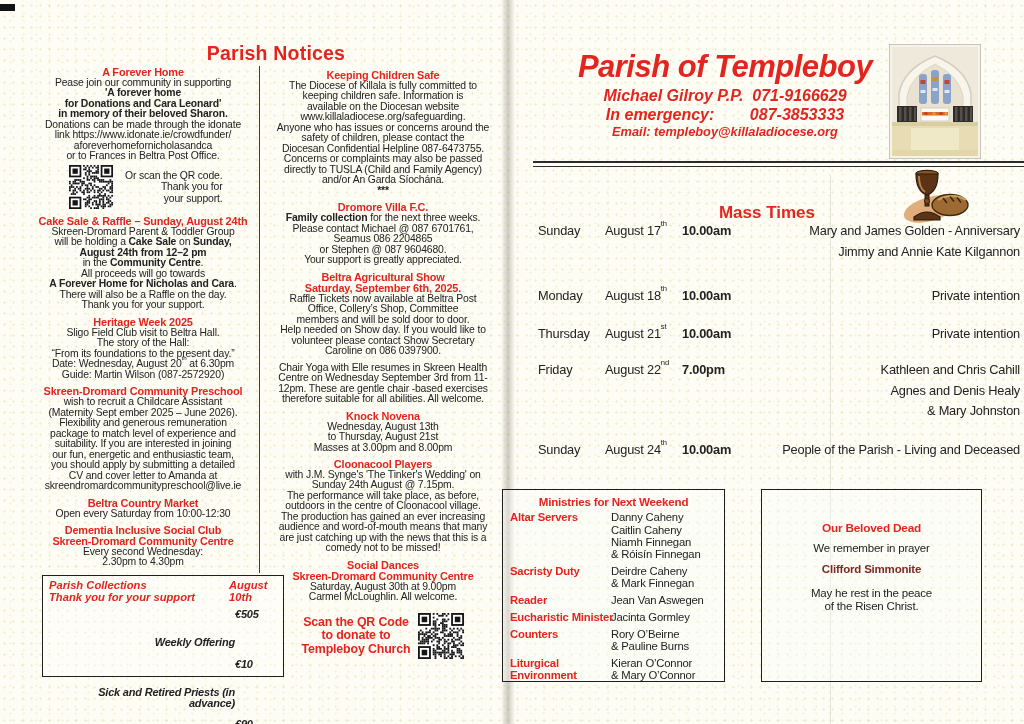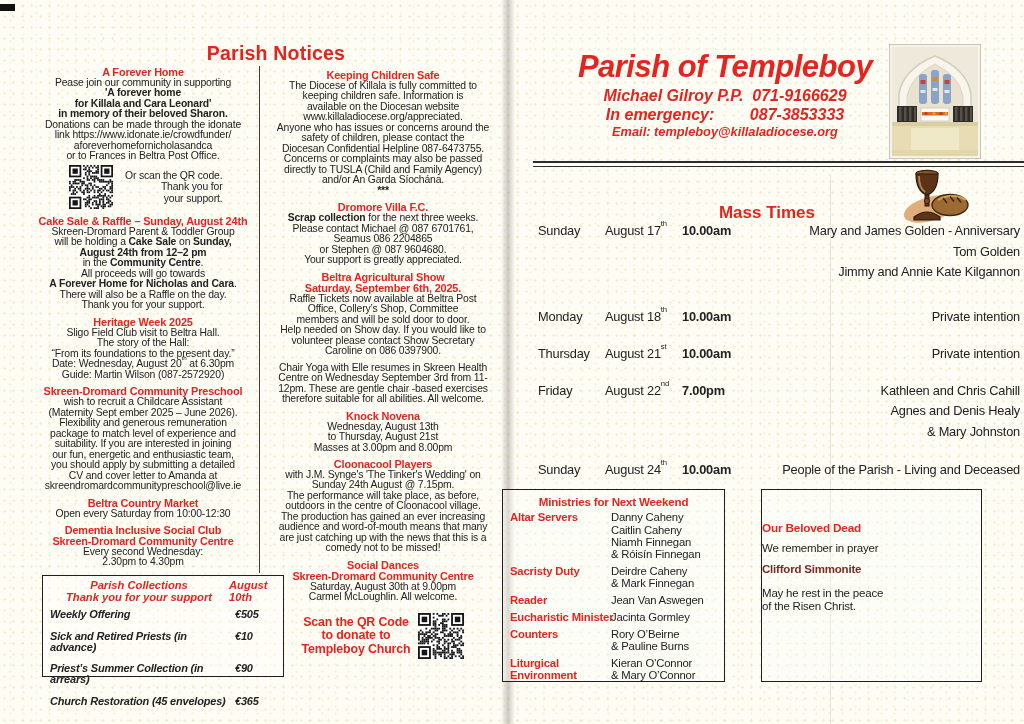--- a/index.html
+++ b/index.html
@@ -41,25 +41,25 @@
   .qr-caption{text-align:right;line-height:11.5px;}
 
   .donate-row{display:flex;align-items:center;justify-content:center;gap:8px;margin-top:10px;}
   .donate-text{font-weight:700;color:var(--red);font-size:12.4px;line-height:13.5px;}
   .donate-row .qr{width:46px;height:46px;flex:0 0 46px;}
 
   .collections-box{position:absolute;left:42px;top:575px;width:240px;height:100px;
      border:1.7px solid #1e1e1e;background:rgba(255,255,255,.35);font-style:italic;}
   .coll-header{display:flex;padding:4px 6px 0 6px;color:var(--red);font-weight:700;
      font-size:11.2px;line-height:11.6px;}
-  .coll-title{flex:1;text-align:center;font-style:italic;}
+  .coll-title{flex:1;font-style:italic;}
   .coll-date{width:48px;text-align:left;}
   .coll-rows{padding:6px 6px 0 7px;}
   .coll-row{display:flex;font-weight:700;font-size:11px;line-height:11px;margin-bottom:10.6px;letter-spacing:-.2px;}
-  .coll-item{flex:1;text-align:left;}
+  .coll-item{flex:1;text-align:right;margin-top:28px;}
   .coll-amt{width:42px;text-align:left;}
 
   
   .rp-header{position:absolute;left:540px;top:50px;width:370px;text-align:center;
      color:var(--red);font-style:italic;font-weight:700;}
   .rp-title{font-size:31px;line-height:33px;letter-spacing:-.5px;margin:0;}
   .rp-c1{font-size:16px;line-height:19px;margin-top:3px;white-space:pre;}
   .rp-c2{font-size:16px;line-height:19px;white-space:pre;}
   .rp-email{font-size:12.8px;line-height:15px;}
 
@@ -83,21 +83,21 @@
      border:1.7px solid #1e1e1e;background:rgba(255,255,255,.3);
      font-size:11.3px;line-height:12.3px;letter-spacing:-.2px;}
   .min-title{text-align:center;color:var(--red);font-weight:700;margin:6px 0 3px 0;font-size:11.6px;}
   .min-row{display:flex;padding-left:7px;margin-bottom:4.5px;}
   .min-label{width:101px;flex:0 0 101px;color:var(--red);font-weight:700;}
   .min-names{flex:1;}
   .min-label div,.min-names div{white-space:nowrap;}
 
   .beloved-box{position:absolute;left:761px;top:489px;width:219px;height:191px;
      border:1.7px solid #1e1e1e;background:rgba(255,255,255,.3);
-     font-size:11.5px;line-height:13px;letter-spacing:-.2px;}
+     text-align:center;font-size:11.5px;line-height:13px;letter-spacing:-.2px;}
   .bel-title{color:var(--red);font-weight:700;margin-top:32px;font-size:11.8px;}
   .bel-intro{margin-top:7px;}
   .bel-name{margin-top:8px;color:var(--maroon);font-weight:700;}
   .bel-details div,.bel-closing div{white-space:nowrap;}
   .bel-closing{margin-top:11px;}
 </style>
 </head>
 <body>
 
 <div>
@@ -110,21 +110,21 @@
     <div class="col-divider"></div>
 
     <div class="col col1">
       <section>
         <div class="sec-title">
             <div>A Forever Home</div>
           </div>
         <div class="sec-body">
             <div>Pease join our community in supporting</div>
             <div class="b">'A forever home</div>
-            <div class="b">for Killala and Cara Leonard'</div>
+            <div class="b">for Donations and Cara Leonard'</div>
             <div class="b">in memory of their beloved Sharon.</div>
             <div>Donations can be made through the idonate</div>
             <div>link https://www.idonate.ie/crowdfunder/</div>
             <div>aforeverhomefornicholasandca</div>
             <div>or to Frances in Beltra Post Office.</div>
           </div>
         <div class="qr-row">
           <svg class="qr" viewBox="0 0 25 25">
               <rect x="0" y="0" width="25" height="25" fill="#fff"></rect>
               <rect x="8" y="0" width="1" height="1" fill="#151515"></rect>
@@ -419,36 +419,36 @@
 
     <div class="col col2">
       <section>
         <div class="sec-title">
             <div>Keeping Children Safe</div>
           </div>
         <div class="sec-body">
             <div>The Diocese of Killala is fully committed to</div>
             <div>keeping children safe. Information is</div>
             <div>available on the Diocesan website</div>
-            <div>www.killaladiocese.org/appreciated.</div>
+            <div>www.killaladiocese.org/safeguarding.</div>
             <div>Anyone who has issues or concerns around the</div>
             <div>safety of children, please contact the</div>
             <div>Diocesan Confidential Helpline 087-6473755.</div>
             <div>Concerns or complaints may also be passed</div>
             <div>directly to TUSLA (Child and Family Agency)</div>
             <div>and/or An Garda Síochána.</div>
             <div class="b">***</div>
           </div>
       </section>
       <section>
         <div class="sec-title">
             <div>Dromore Villa F.C.</div>
           </div>
         <div class="sec-body">
-            <div><span class="b">Scrap collection</span><span> for the next three weeks.</span></div>
+            <div><span class="b">Family collection</span><span> for the next three weeks.</span></div>
             <div>Please contact Michael @ 087 6701761,</div>
             <div>Seamus 086 2204865</div>
             <div>or Stephen @ 087 9604680.</div>
             <div>Your support is greatly appreciated.</div>
           </div>
       </section>
       <section>
         <div class="sec-title">
             <div>Beltra Agricultural Show</div>
             <div>Saturday, September 6th, 2025.</div>
@@ -837,21 +837,20 @@
 
     <div class="mass-title">Mass Times</div>
 
     <div class="mass-table">
       <div class="mass-row mb1">
         <span class="m-day">Sunday</span>
         <span class="m-date"><span>August 17</span><sup>th</sup></span>
         <span class="m-time">10.00am</span>
         <span class="m-int">
             <div>Mary and James Golden - Anniversary</div>
-            <div>Tom Golden</div>
             <div>Jimmy and Annie Kate Kilgannon</div>
           </span>
       </div>
       <div class="mass-row mb2">
         <span class="m-day">Monday</span>
         <span class="m-date"><span>August 18</span><sup>th</sup></span>
         <span class="m-time">10.00am</span>
         <span class="m-int">
             <div>Private intention</div>
           </span>

